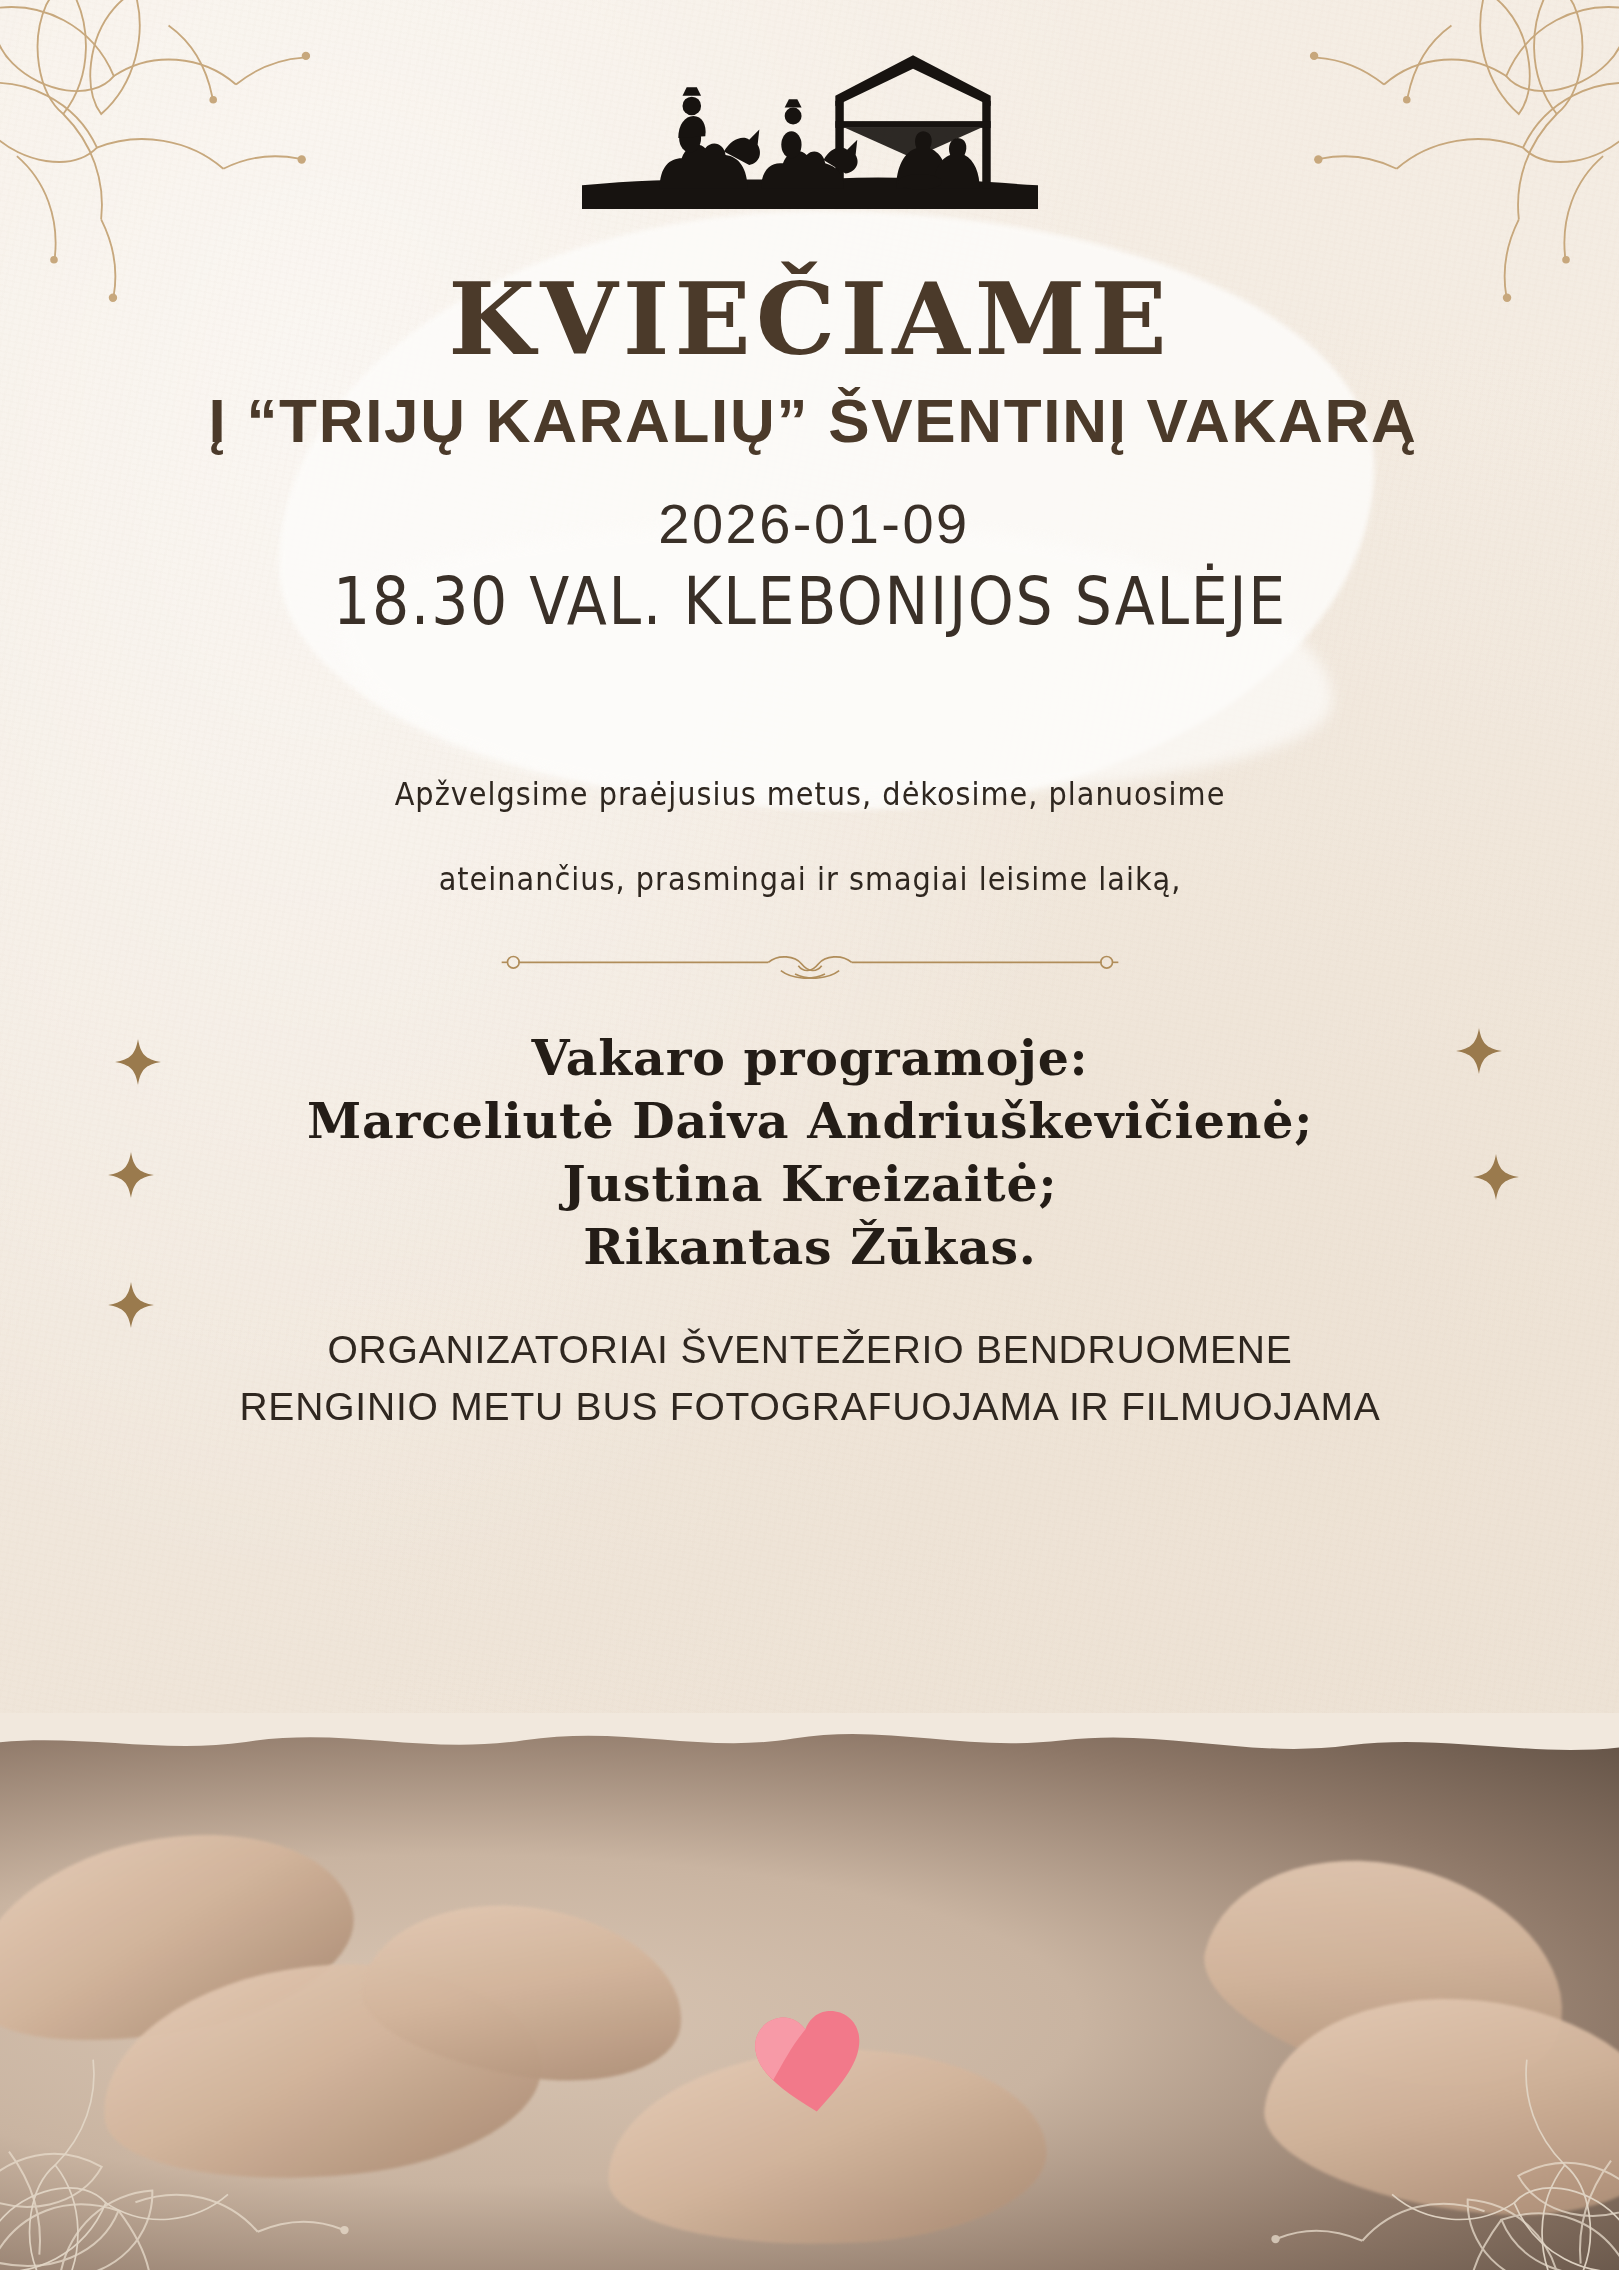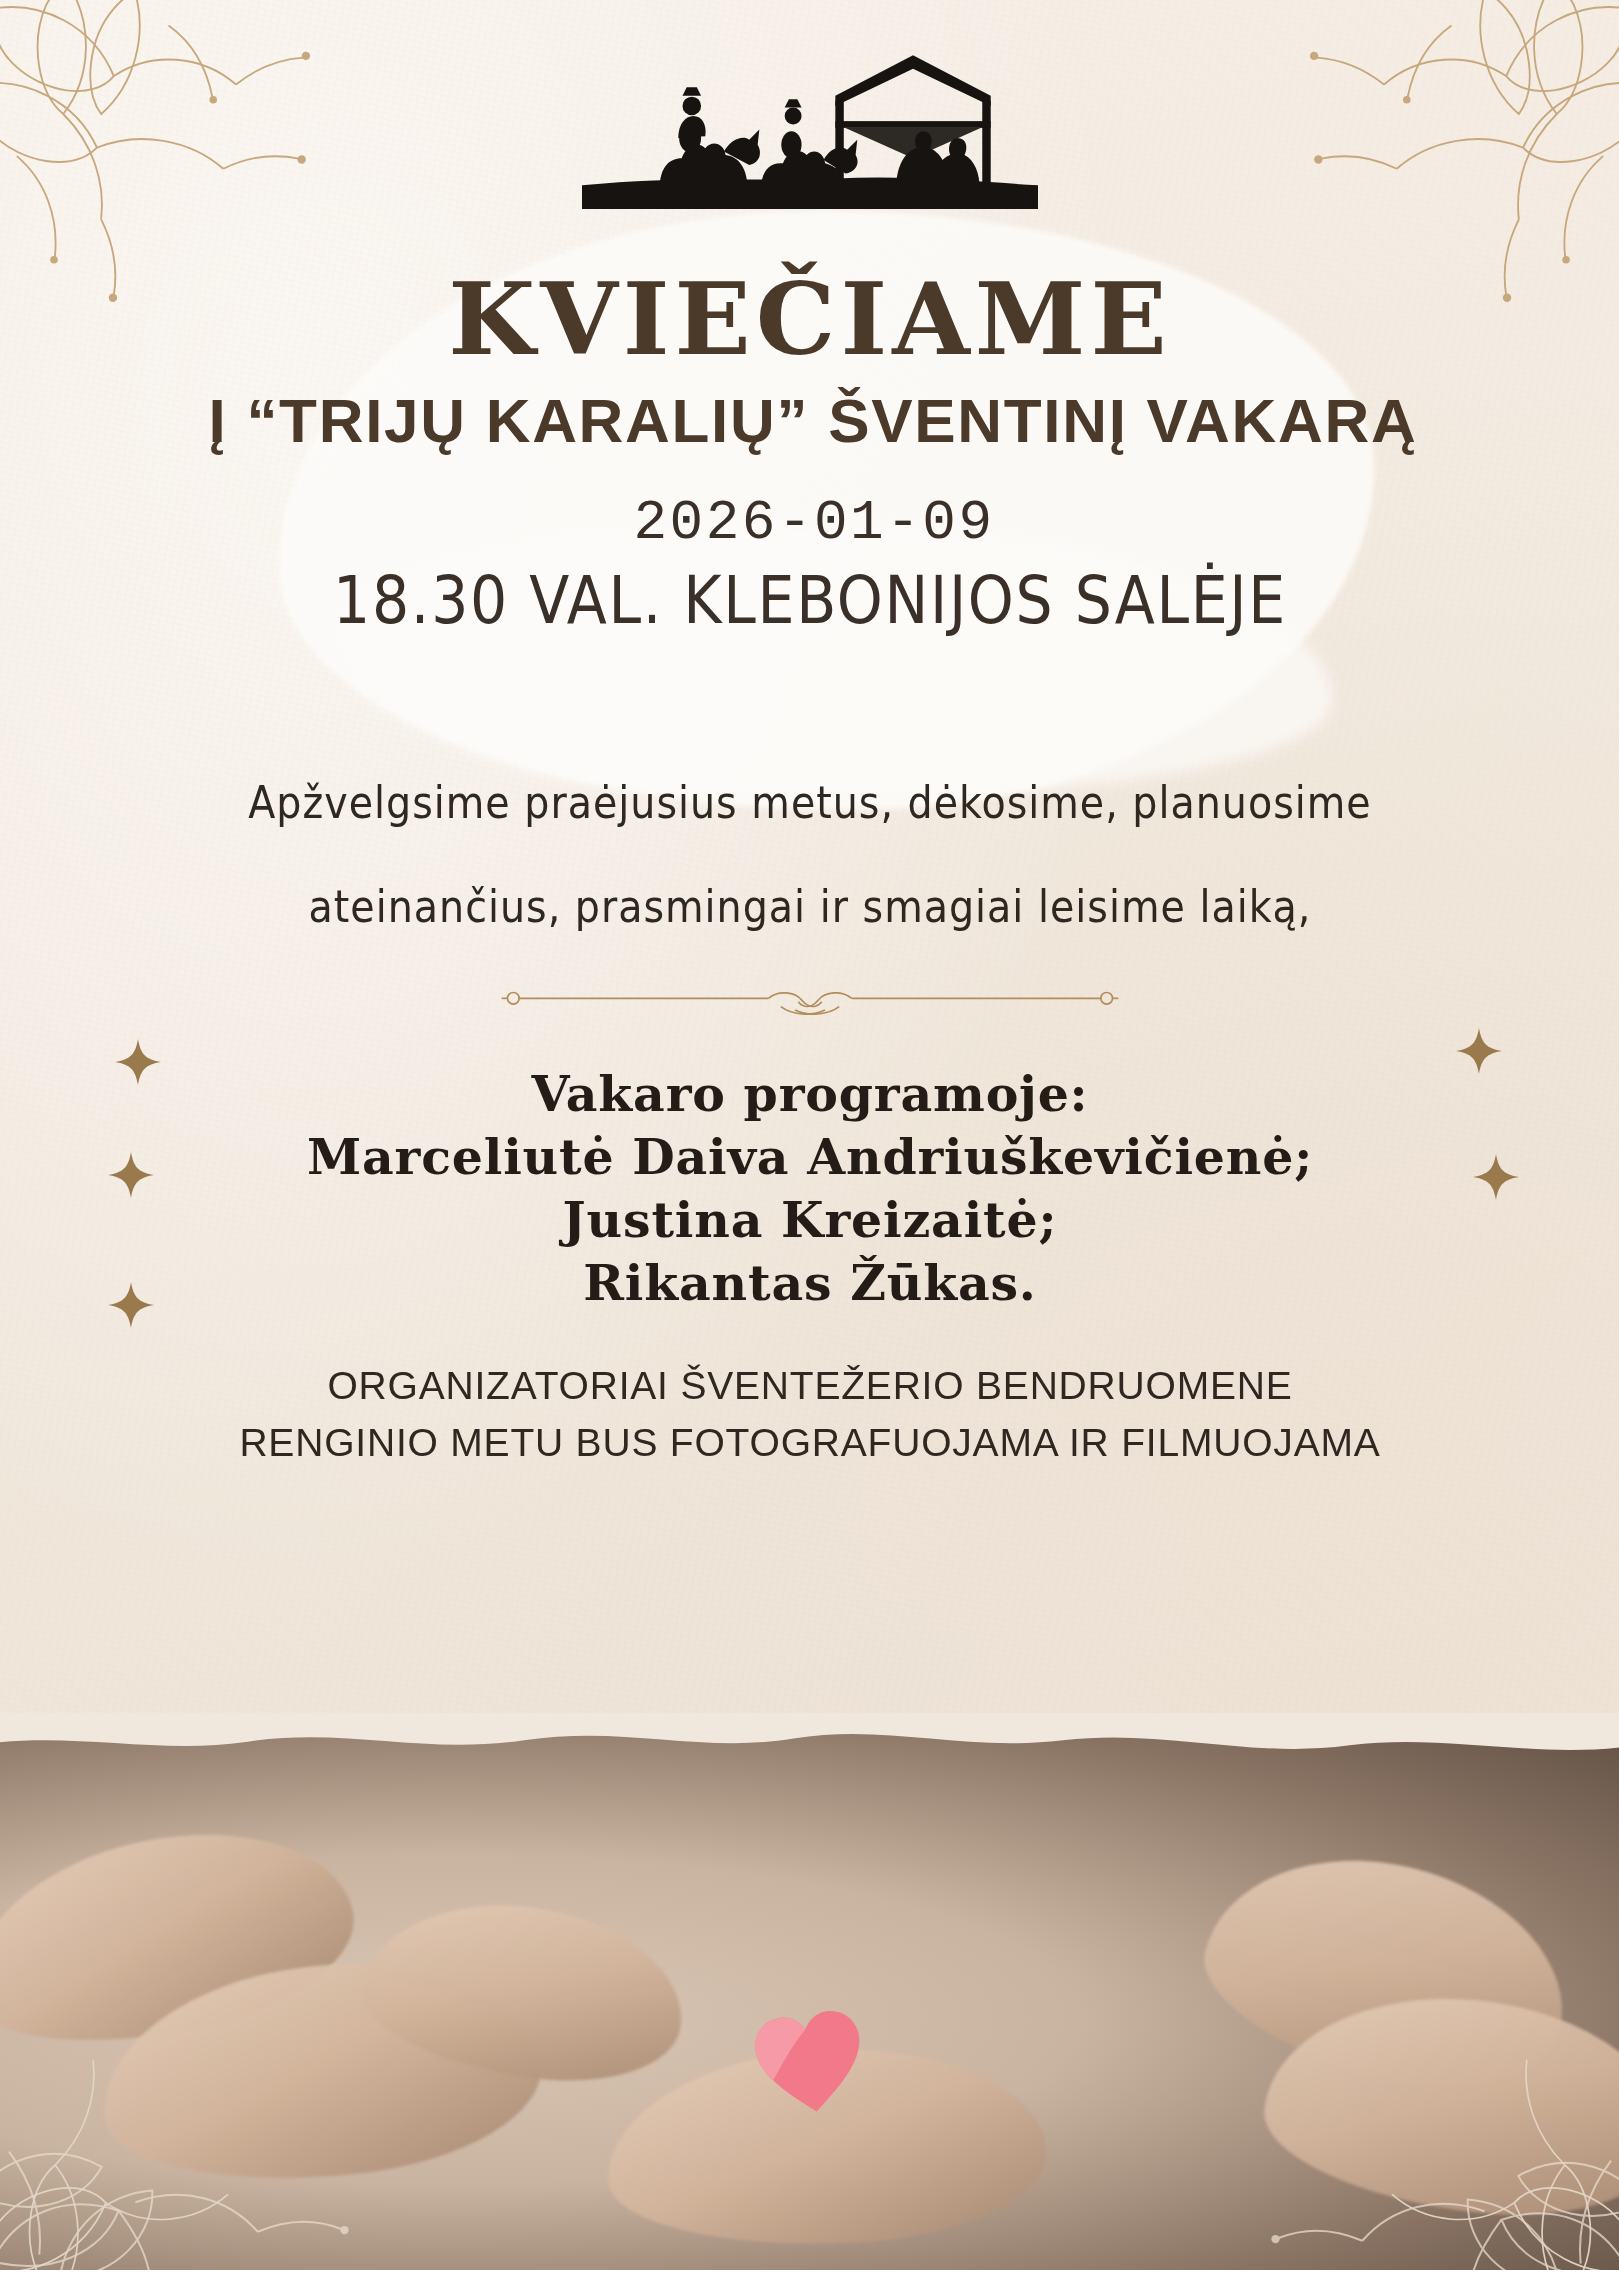--- a/index.html
+++ b/index.html
@@ -108,39 +108,39 @@
     font-family: Liberation Sans, sans-serif;
     font-weight: bold;
     font-size: 62px;
     letter-spacing: 1.7px;
     color: #4b3a2a;
     padding-left: 6px;
   }
 
   .date {
     margin: 35px 0 0 8px;
-    font-family: Liberation Mono, monospace;
+    font-family: Liberation Sans, sans-serif;
     font-size: 56px;
     letter-spacing: 2.5px;
     color: #3a3028;
   }
   .time {
     margin: 8.4px 0 0 0;
     font-family: "DejaVu Sans Condensed", "DejaVu Sans", sans-serif;
     font-size: 65px;
     letter-spacing: 1.7px;
     color: #3a3028;
   }
 
   .lead {
     margin: 0;
     padding: 0 93px;
     color: #2f2720;
     font-family: "DejaVu Sans Condensed", "DejaVu Sans", sans-serif;
-    font-size: 44px;
+    font-size: 32px;
     letter-spacing: 1px;
     line-height: 1.55;
   }
   .lead-1 { margin-top: 131px; }
   .lead-2 { margin-top: 35px; }
 
   .divider {
     margin: 44px auto 0 auto;
     width: 658px;
     height: 40px;

